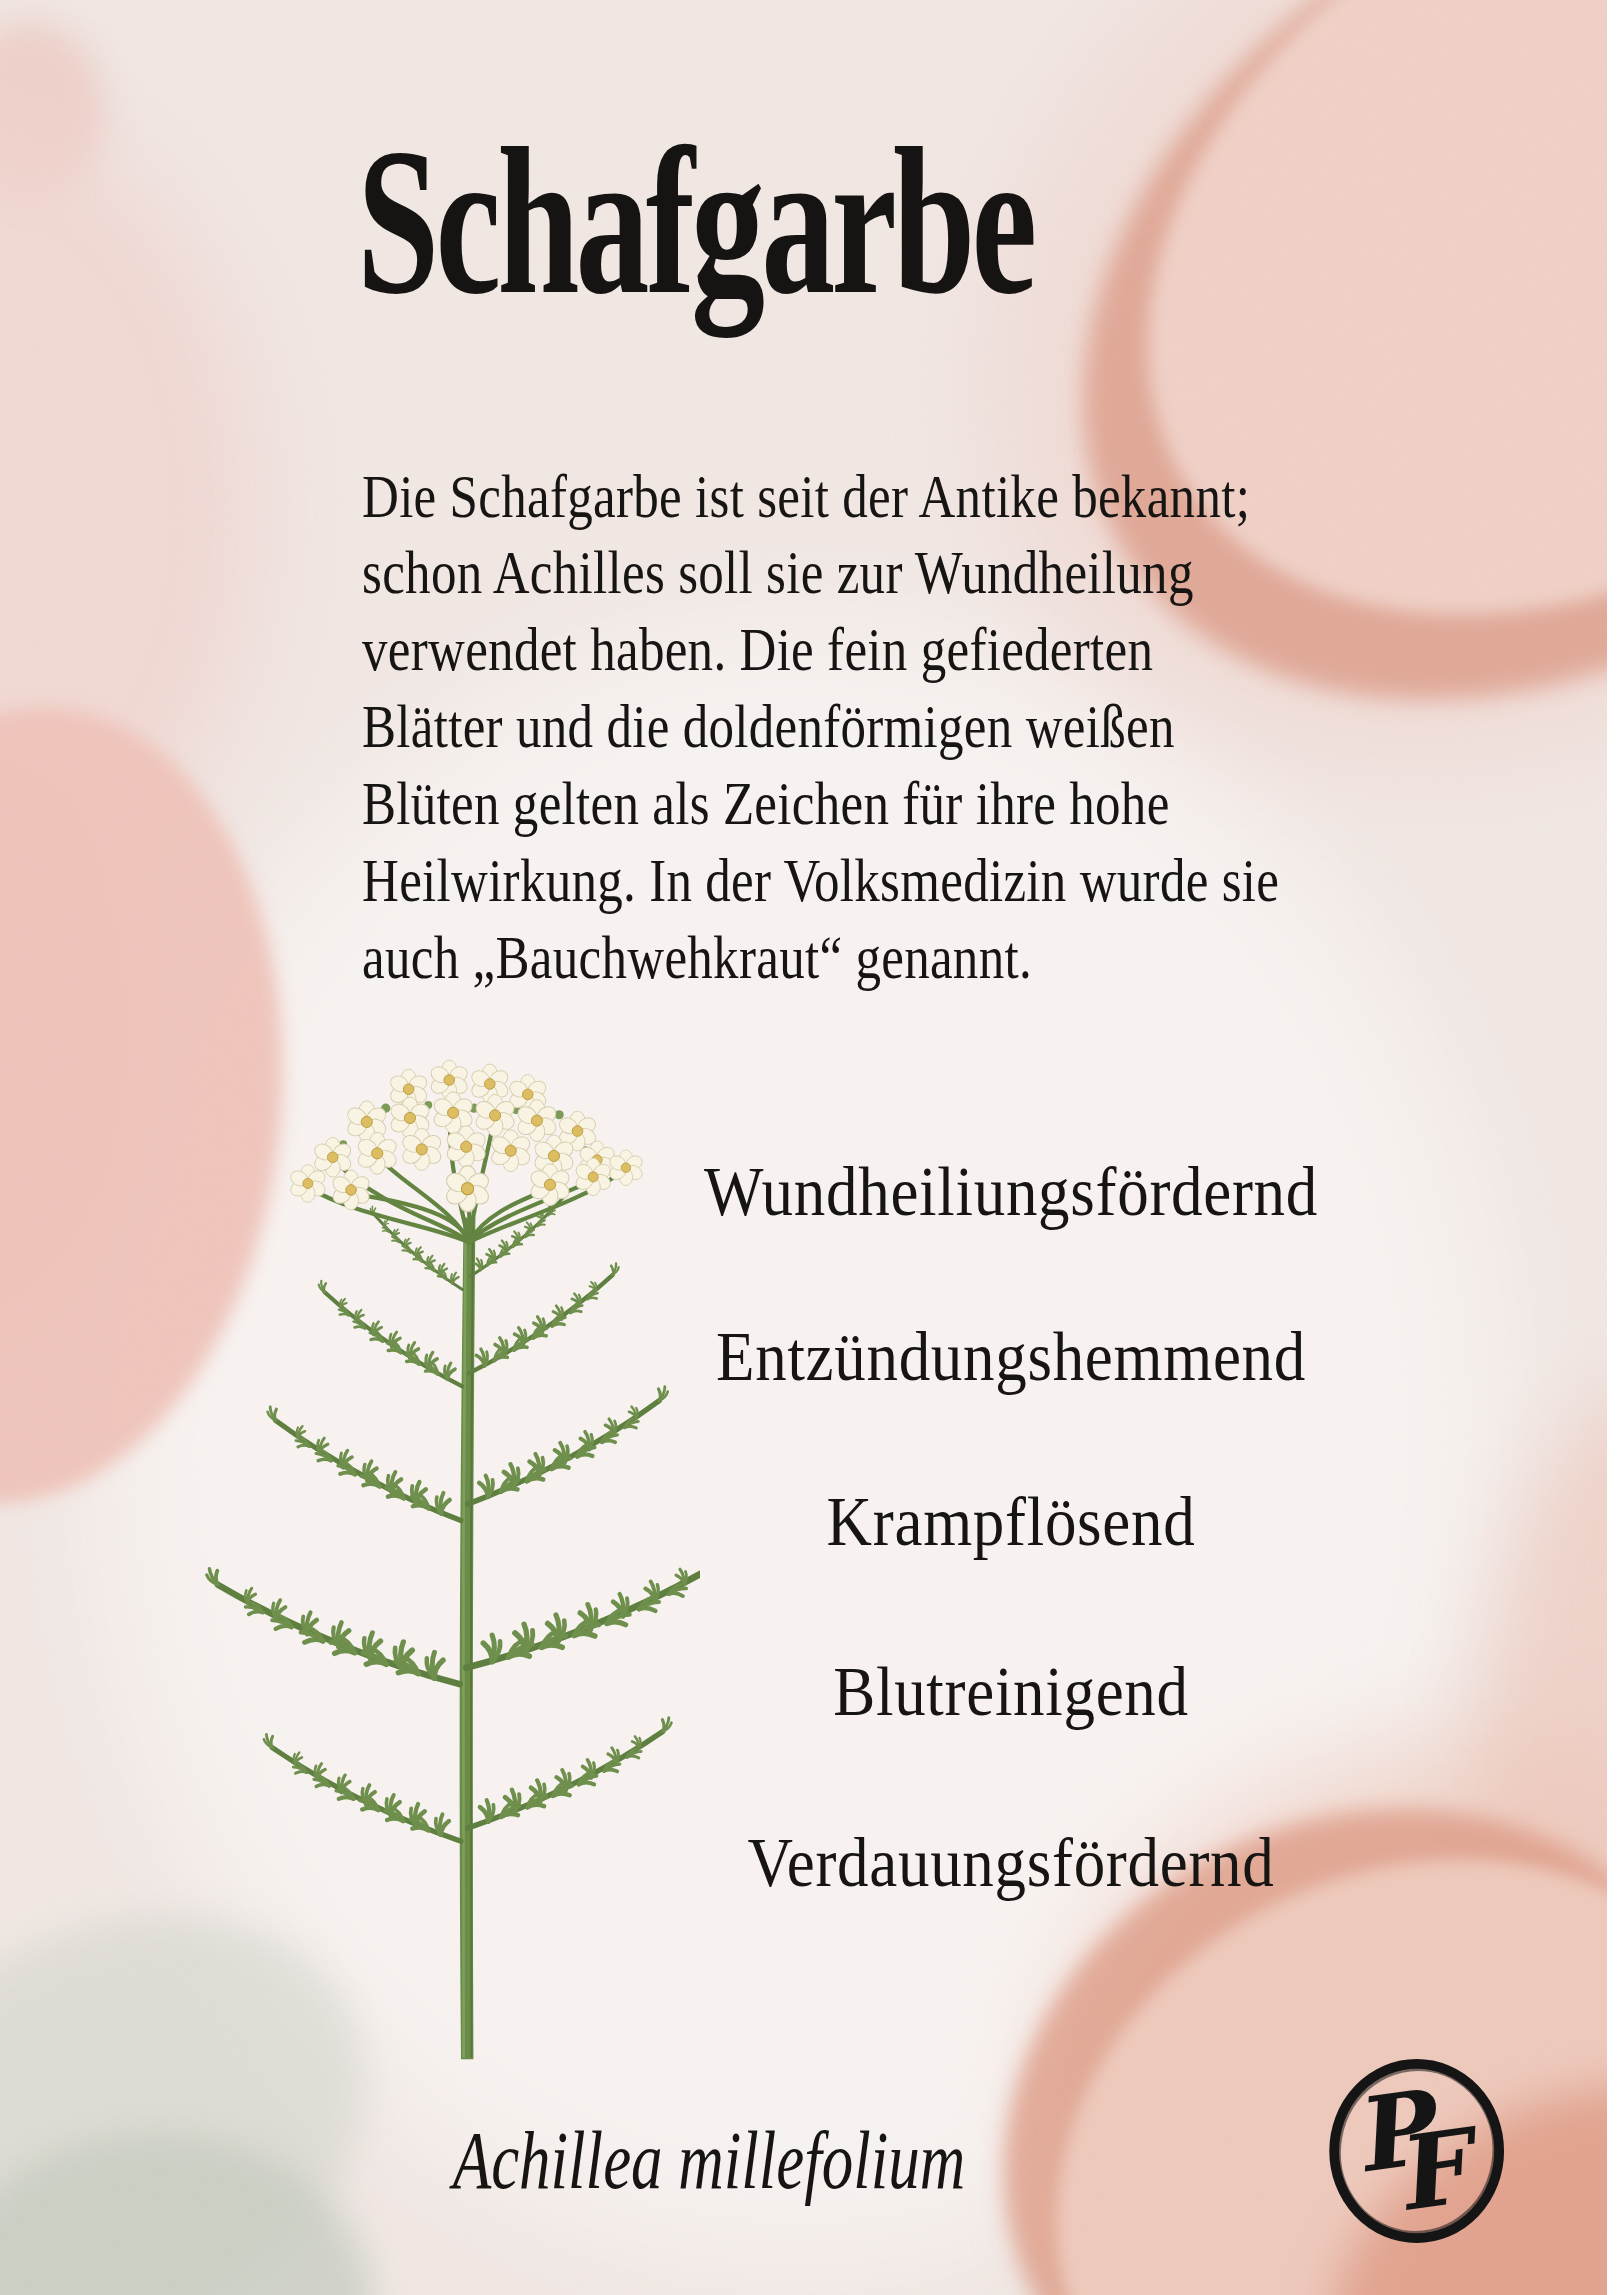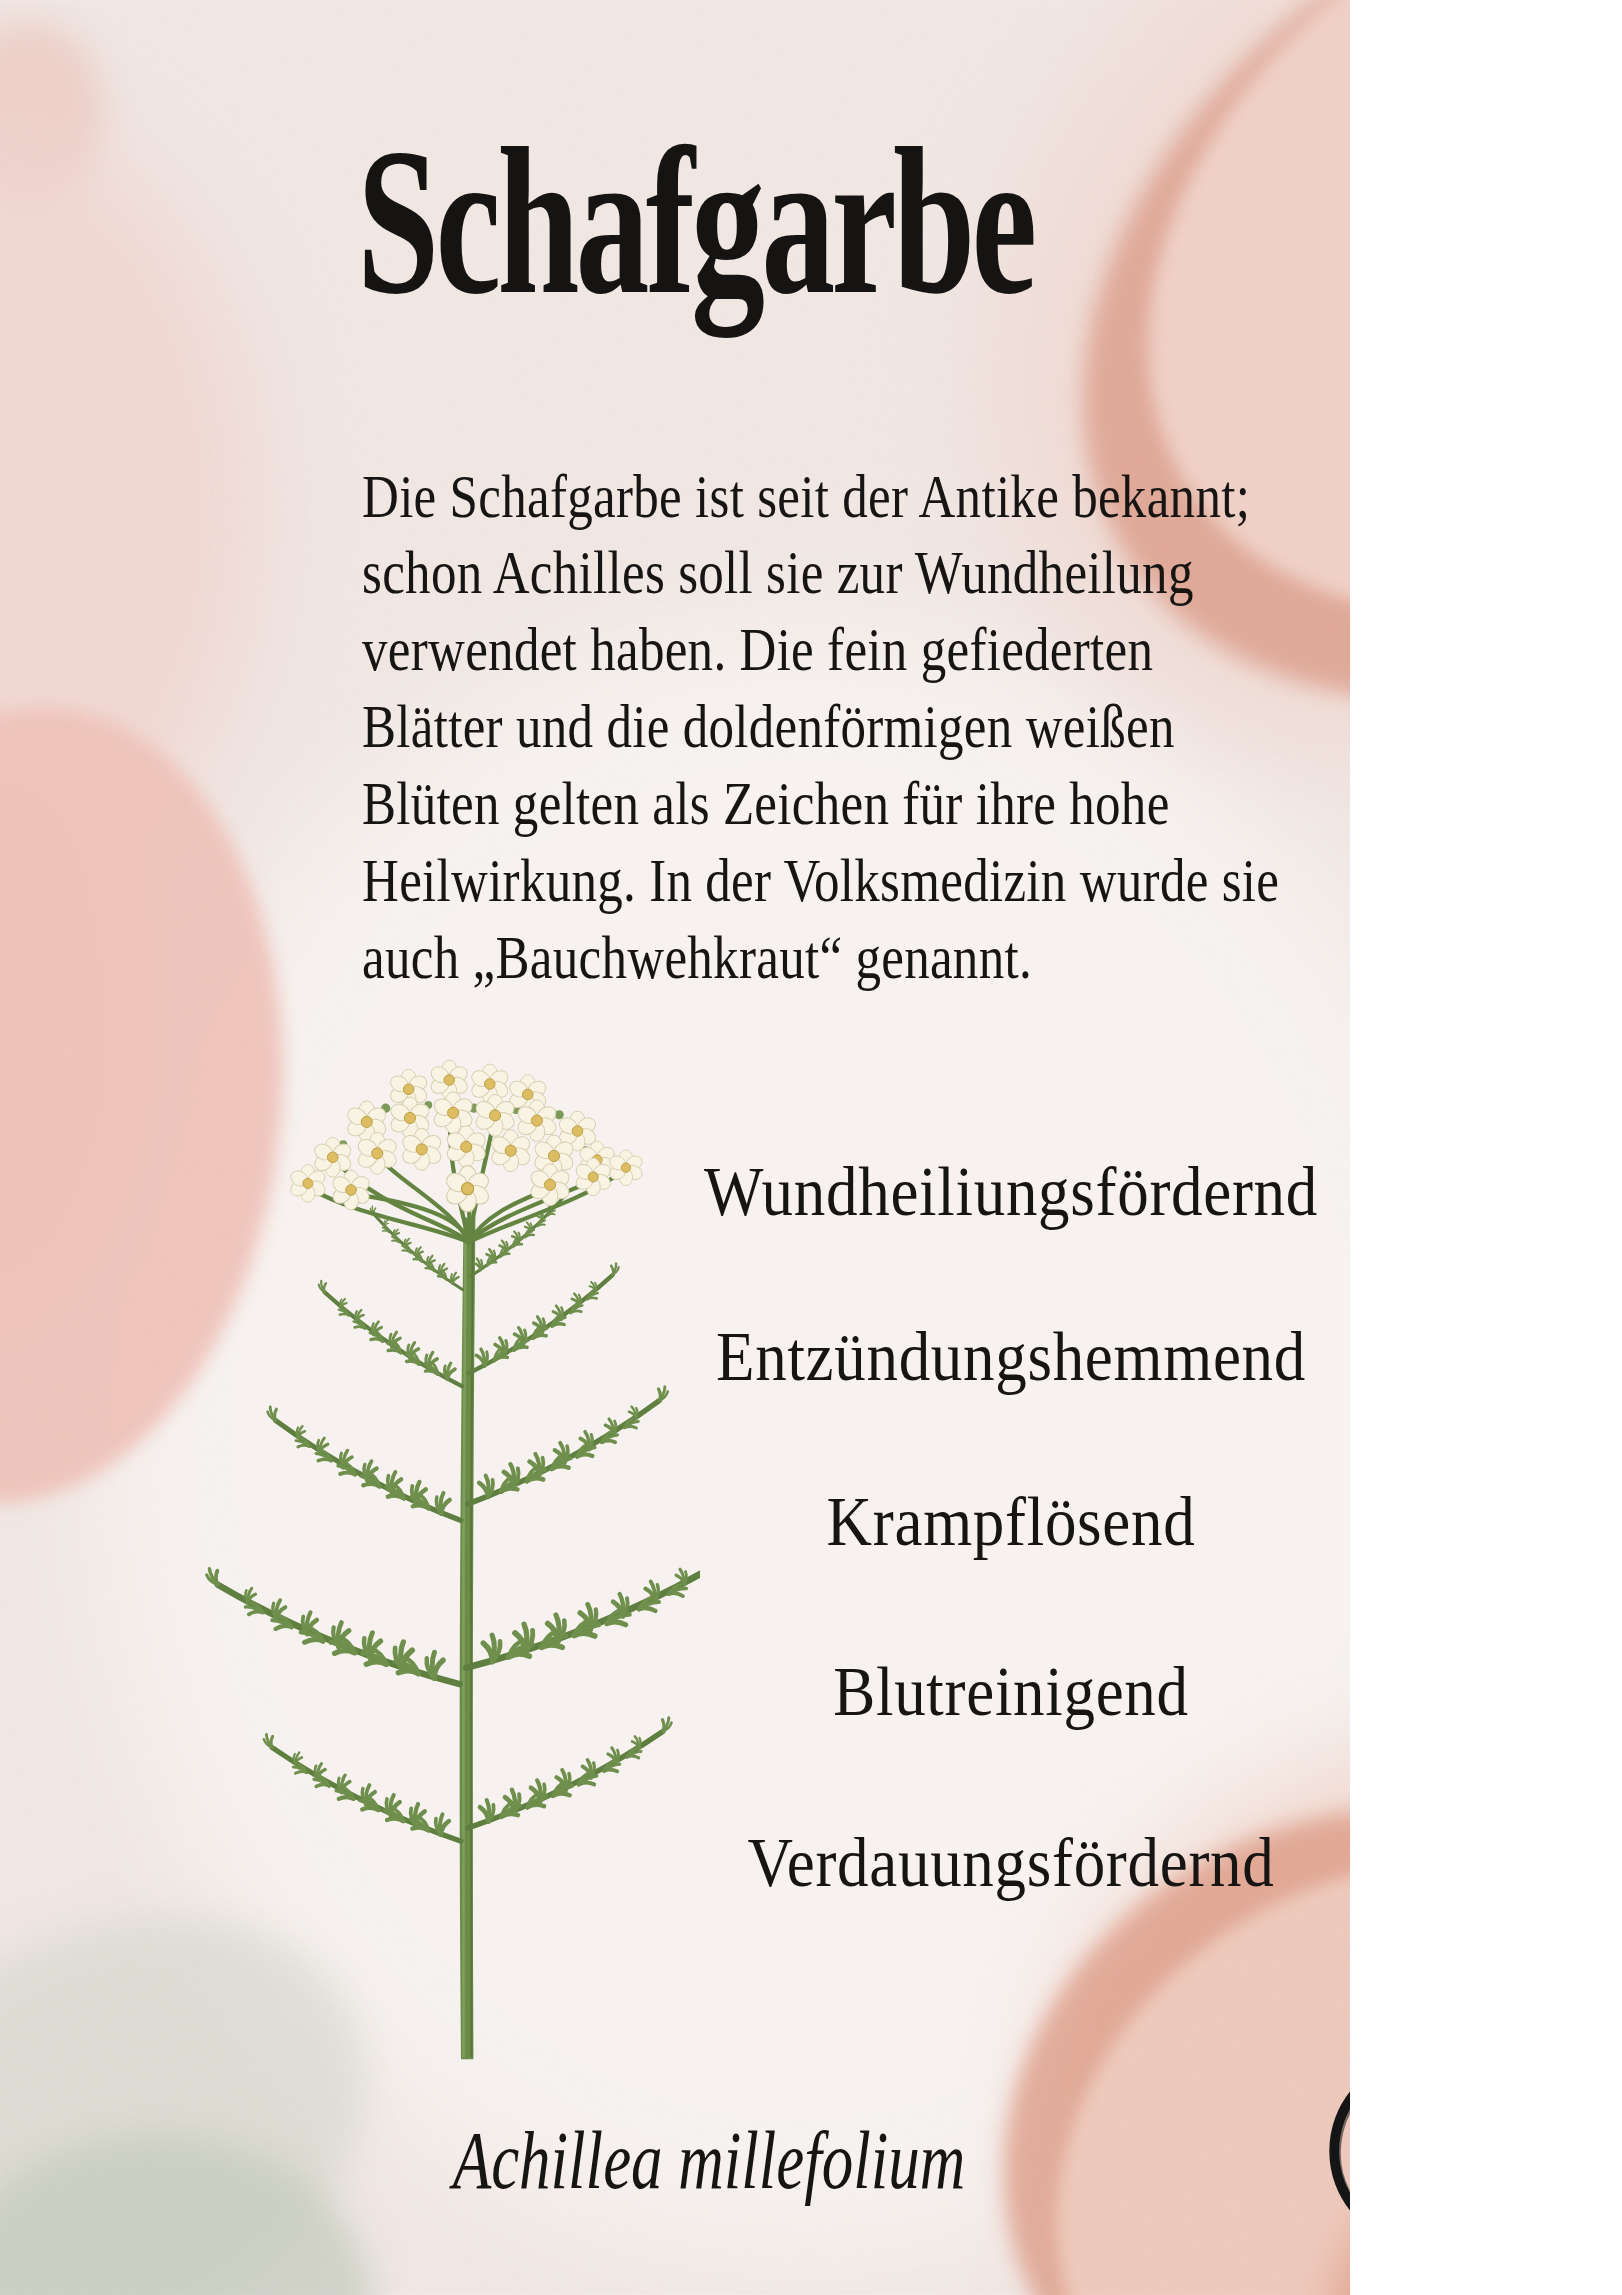--- a/index.html
+++ b/index.html
@@ -1,18 +1,18 @@
 <!DOCTYPE html>
 <html style="font-size:10.5px"><head>
 <meta charset="utf-8">
 <style>
   html,body{margin:0;padding:0;}
   .poster{
     position:relative;
-    width:1350px;height:2295px;
+    width:1607px;height:2295px;
     background:#f2e9e5;
     overflow:hidden;
     font-family:"Liberation Serif",serif;
   }
   .blob{position:absolute;border-radius:50%;}
   .paper-light{left:98px;top:622px;width:1407px;height:1636px;background:rgba(255,255,255,.5);filter:blur(59px);}
   .blob-tl{left:-46px;top:19.6px;width:151px;height:183px;background:rgba(236,190,180,.55);filter:blur(17px);}
   .wash-tr-soft{left:949px;top:-183px;width:1178px;height:916px;background:rgba(240,212,204,.55);filter:blur(46px);transform:rotate(-30deg);}
   .wash-tr-rim{left:1047px;top:-92px;width:1034px;height:746px;background:rgba(221,156,136,.8);filter:blur(11.8px);transform:rotate(-32deg);}
   .wash-tr-light{left:1112px;top:-118px;width:975px;height:687px;background:rgba(242,211,201,.97);filter:blur(9.2px);transform:rotate(-32deg);}

